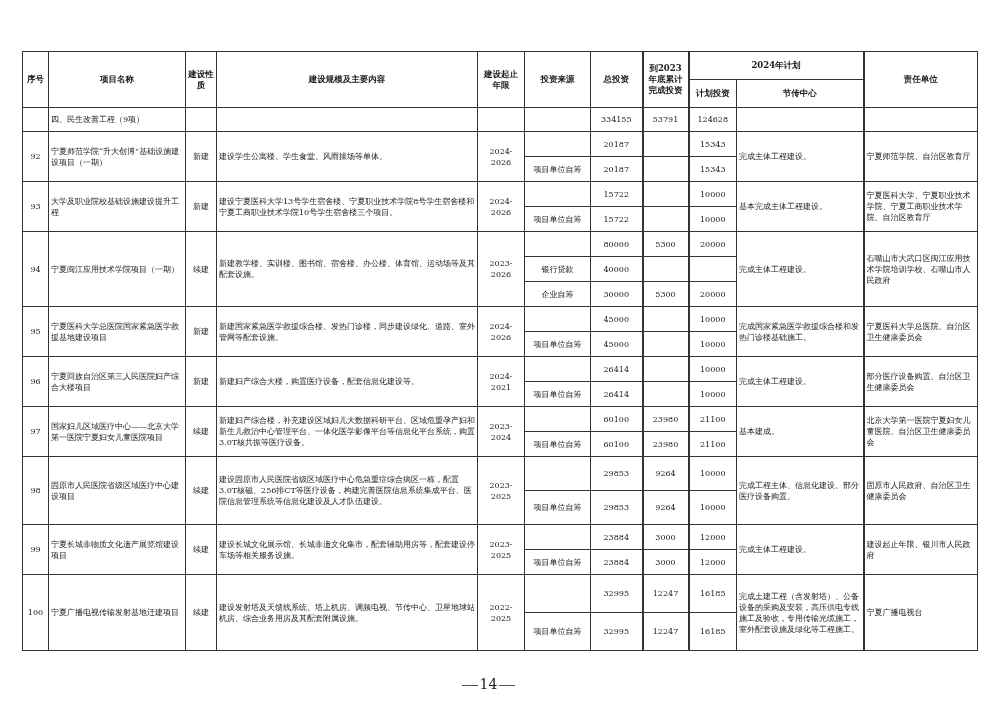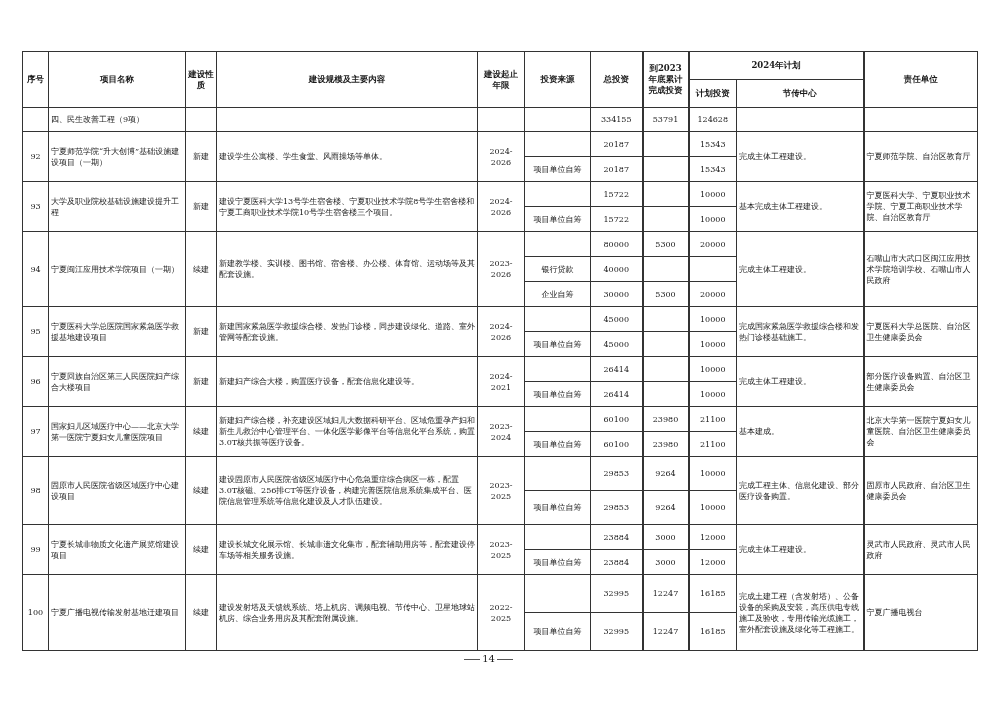--- a/index.html
+++ b/index.html
@@ -6,21 +6,21 @@
   body { width:991px; height:701px; position:relative; overflow:hidden;
          font-family:"DejaVu Serif","Liberation Serif",serif; color:#1a1a1a; }
   table.main { position:absolute; left:22px; top:51px; border-collapse:collapse; table-layout:fixed; width:955px; }
   table.main td, table.main th { border:1px solid #333; font-size:8px; line-height:11px; padding:0 2px; vertical-align:middle; font-weight:normal; overflow:hidden; }
   table.main th { font-weight:bold; text-align:center; font-size:8.5px; }
   .c { text-align:center; }
   .r { text-align:center; }
   .l { text-align:left;margin-left:22px; }
   .bold { font-weight:bold; }
   .thick-l { border-left:2px solid #333 !important; }
-  .footer { position:absolute; left:0; width:977px; top:653px; text-align:center; font-size:10px; }
+  .footer { position:absolute; left:0; width:977px; top:676px; text-align:center; font-size:14px; }
   .footer .dash { display:inline-block; width:16px; border-top:1px solid #555; vertical-align:middle; margin:0 2px; }
 </style>
 </head>
 <body>
 
 <table class="main">
   <colgroup>
     <col style="width:26px">
       <col style="width:137px">
       <col style="width:31px">
@@ -208,21 +208,21 @@
         <td class="c" rowspan="2">99</td>
         <td class="l" rowspan="2">宁夏长城非物质文化遗产展览馆建设项目</td>
         <td class="c" rowspan="2">续建</td>
         <td class="l" rowspan="2">建设长城文化展示馆、长城非遗文化集市，配套辅助用房等，配套建设停车场等相关服务设施。</td>
         <td class="c" rowspan="2">2023-2025</td>
         <td class="c"></td>
         <td class="r">23884</td>
         <td class="r thick-l">3000</td>
         <td class="r thick-l">12000</td>
         <td class="l" rowspan="2">完成主体工程建设。</td>
-        <td class="l thick-l" rowspan="2">灵武市人民政府、灵武市人民政府</td>
+        <td class="l thick-l" rowspan="2">建设起止年限、银川市人民政府</td>
       </tr>
       <tr style="height: 25px;">
         <td class="c">项目单位自筹</td>
         <td class="r">23884</td>
         <td class="r thick-l">3000</td>
         <td class="r thick-l">12000</td>
       </tr>
       <tr style="height: 38px;">
         <td class="c" rowspan="2">100</td>
         <td class="l" rowspan="2">宁夏广播电视传输发射基地迁建项目</td>

